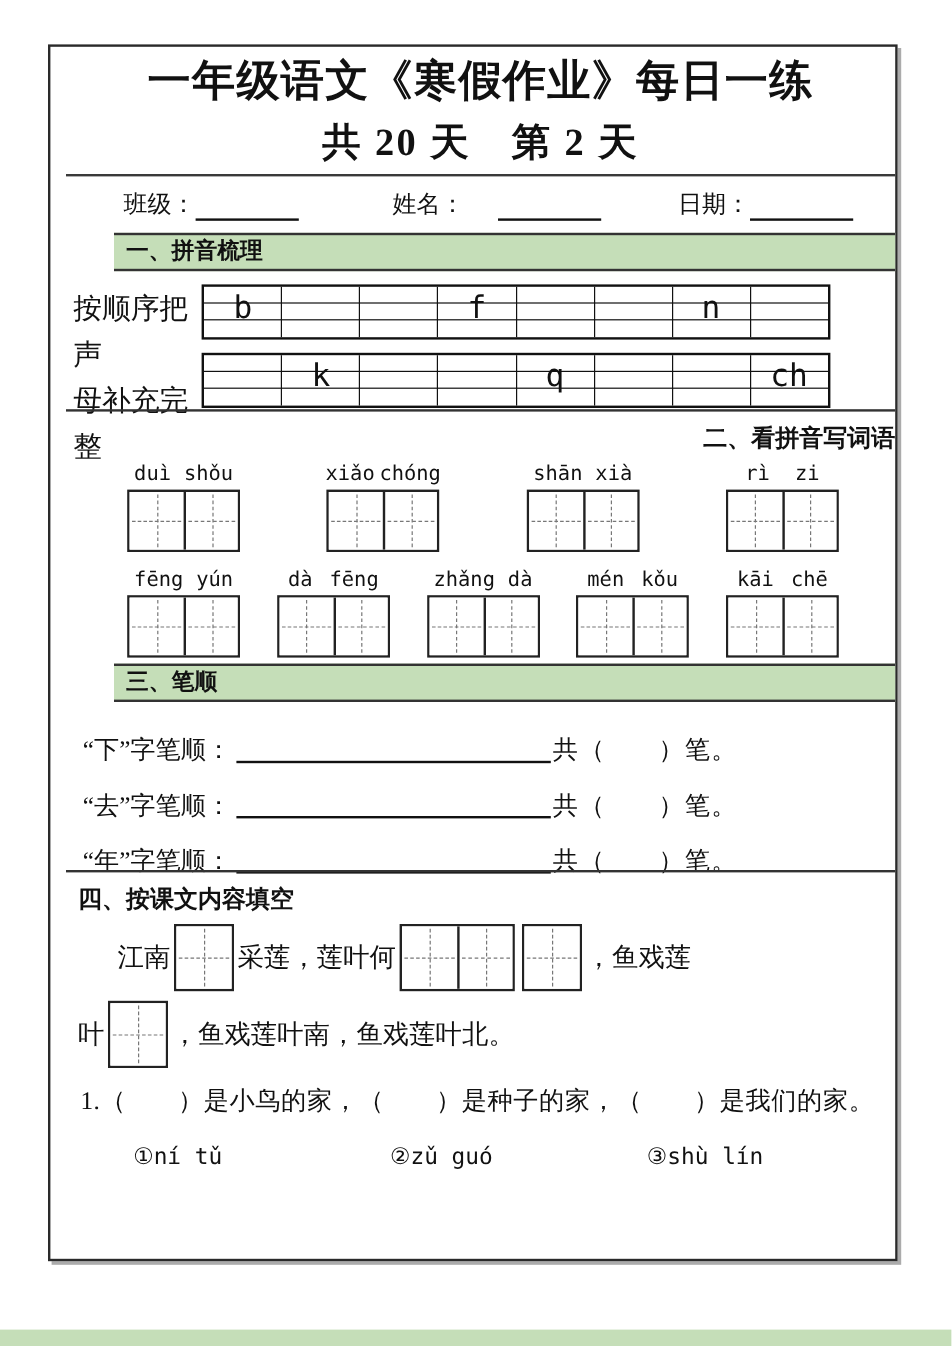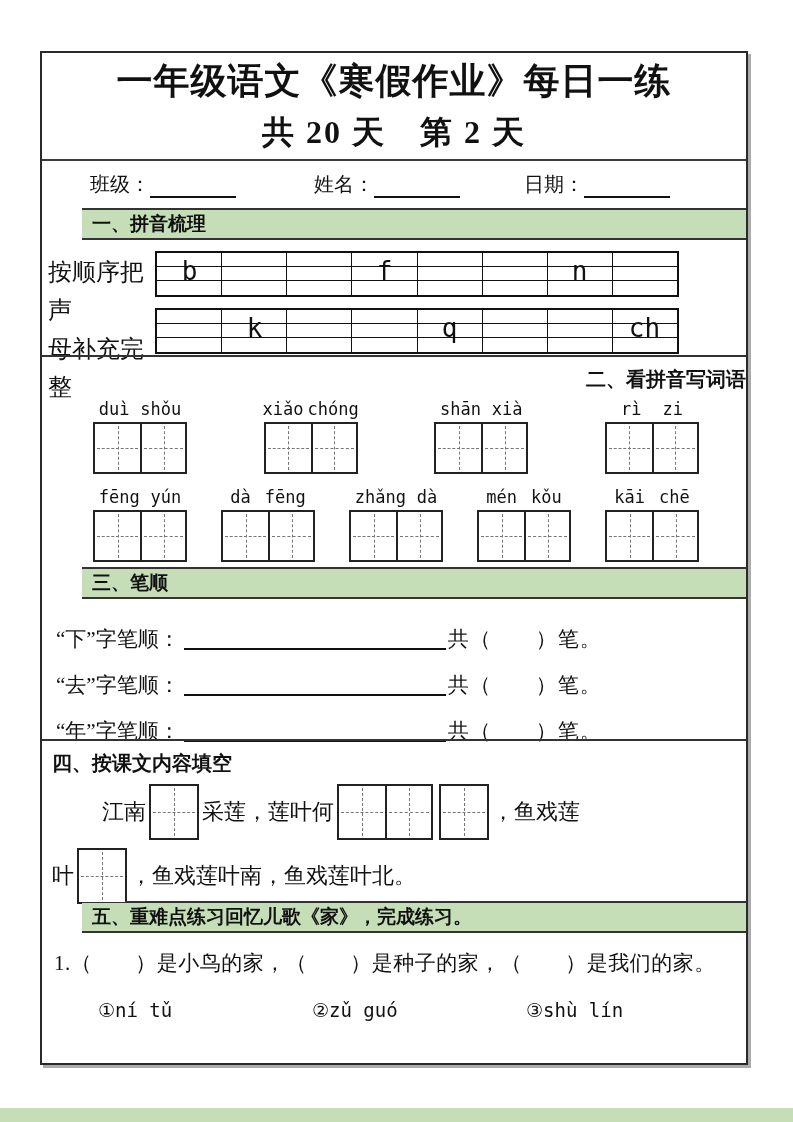--- a/index.html
+++ b/index.html
@@ -2,34 +2,34 @@
 <html><head>
 <meta charset="utf-8">
 <style>
   * { margin:0; padding:0; box-sizing:border-box; }
   body { background:#ffffff; }
   .canvas {
     position:relative; width:793px; height:1122px; background:#ffffff; overflow:hidden;
     font-family:"Liberation Serif","DejaVu Serif",serif; color:#111;
   }
   .page {
-    position:absolute; left:40px; top:51px; width:708px; height:1014px;
+    position:absolute; left:40px; top:37px; width:708px; height:1014px;
     background:#fff; border:2px solid #2a2a2a; box-shadow:3px 3px 0 #ababab;
-    display:flex; flex-direction:column;
+    display:flex; flex-direction:column;padding-left:13px;
   }
   
   .title-block { height:108px; border-bottom:2px solid #3a3a3a;
     display:flex; flex-direction:column; align-items:center; justify-content:center; gap:5px; }
   .title-l1 { font-size:36px; font-weight:bold; letter-spacing:1px; }
   .title-l2 { font-size:32px; font-weight:bold; letter-spacing:2px; }
   
   .form-row { height:47px; display:flex; align-items:center; padding-left:48px; font-size:20px; }
   .form-group { display:flex; align-items:flex-end; } 
   .blank-line { display:inline-block; width:86px; border-bottom:2px solid #111; height:22px; }
-  .fg2 { margin-left:78px; } .fg3 { margin-left:64px; }
+  .fg2 { margin-left:78px;gap:28px; } .fg3 { margin-left:64px; }
   
   .sec-header { font-family:"Liberation Sans","DejaVu Sans",sans-serif; font-weight:bold; }
   .sec-header.green { height:32px; background:#c5deb8; border-top:2px solid #333; border-bottom:2px solid #333;
     font-size:19px; line-height:28px; padding-left:10px;margin-left:40px; }
   .sec-header.plain { border-top:2px solid #333; font-size:20px; padding:9px 0 0 10px; }
   .hdr2 { height:40px;text-align:right; } .hdr4 { height:38px; }
   
   .s1-body { height:115px; display:flex; }
   .s1-label { width:113px; font-size:24px; line-height:1.6; padding:13px 0 0 6px; }
   .staff-col { flex:1; padding-top:11px; display:flex; flex-direction:column; gap:11px; }
@@ -52,21 +52,21 @@
   .tzg-cell::before { content:""; position:absolute; left:50%; top:2px; bottom:2px; border-left:1px dashed #777; }
   .tzg-cell::after  { content:""; position:absolute; top:50%; left:2px; right:2px; border-top:1px dashed #777; }
   
   .s3-body { height:140px; padding:12px 14px 0 14px; font-size:21px; }
   .stroke-line { display:flex; align-items:flex-end; height:42px; margin-bottom:4px; }
   .so-blank { width:262px; border-bottom:2px solid #111; height:28px; margin:0 2px 3px 4px; }
   .so-suffix { letter-spacing:1px; }
   
   .s4-body { height:124px; padding:6px 8px 0 10px; font-size:22px; }
   .fill-line { display:flex; align-items:center; height:58px; }
-  .fl1 { margin-left:50px; } .fl2 { margin-top:6px; }
+  .fl1 { margin-left:33px; } .fl2 { margin-top:6px; }
   .tzg-single { display:flex; border:2px solid #222; margin:0 3px; }
   .tzg-single .tzg-cell { width:46px; height:52px; }
   
   .s5-body { flex:1; padding:16px 14px 0 12px; font-size:21px;border-radius:22px; }
   .q1-line { letter-spacing:0.5px; }
   .options-row { position:relative; height:32px; margin-top:22px; font:19px "DejaVu Sans Mono","DejaVu Sans",monospace; }
   .opt { position:absolute; top:0; white-space:nowrap; }
   .opt1 { left:44px; } .opt2 { left:258px; } .opt3 { left:472px; }
   
   .footer-strip { position:absolute; left:0; bottom:0; width:793px; height:14px; background:#c5deb8; }
@@ -277,21 +277,20 @@
       </div>
       <div class="fill-line fl2">
         <span>叶</span>
         <span class="tzg-single">
             <span class="tzg-cell"></span>
           </span>
         <span>，鱼戏莲叶南，鱼戏莲叶北。</span>
       </div>
     </div>
 
-    <div class="sec-header green">五、重难点练习回忆儿歌《家》，完成练习。</div>
     <div class="s5-body">
       <div class="q1-line">1.（　　）是小鸟的家，（　　）是种子的家，（　　）是我们的家。</div>
       <div class="options-row">
         <span class="opt opt1">①ní tǔ</span>
         <span class="opt opt2">②zǔ guó</span>
         <span class="opt opt3">③shù lín</span>
       </div>
     </div>
 
   </div>

